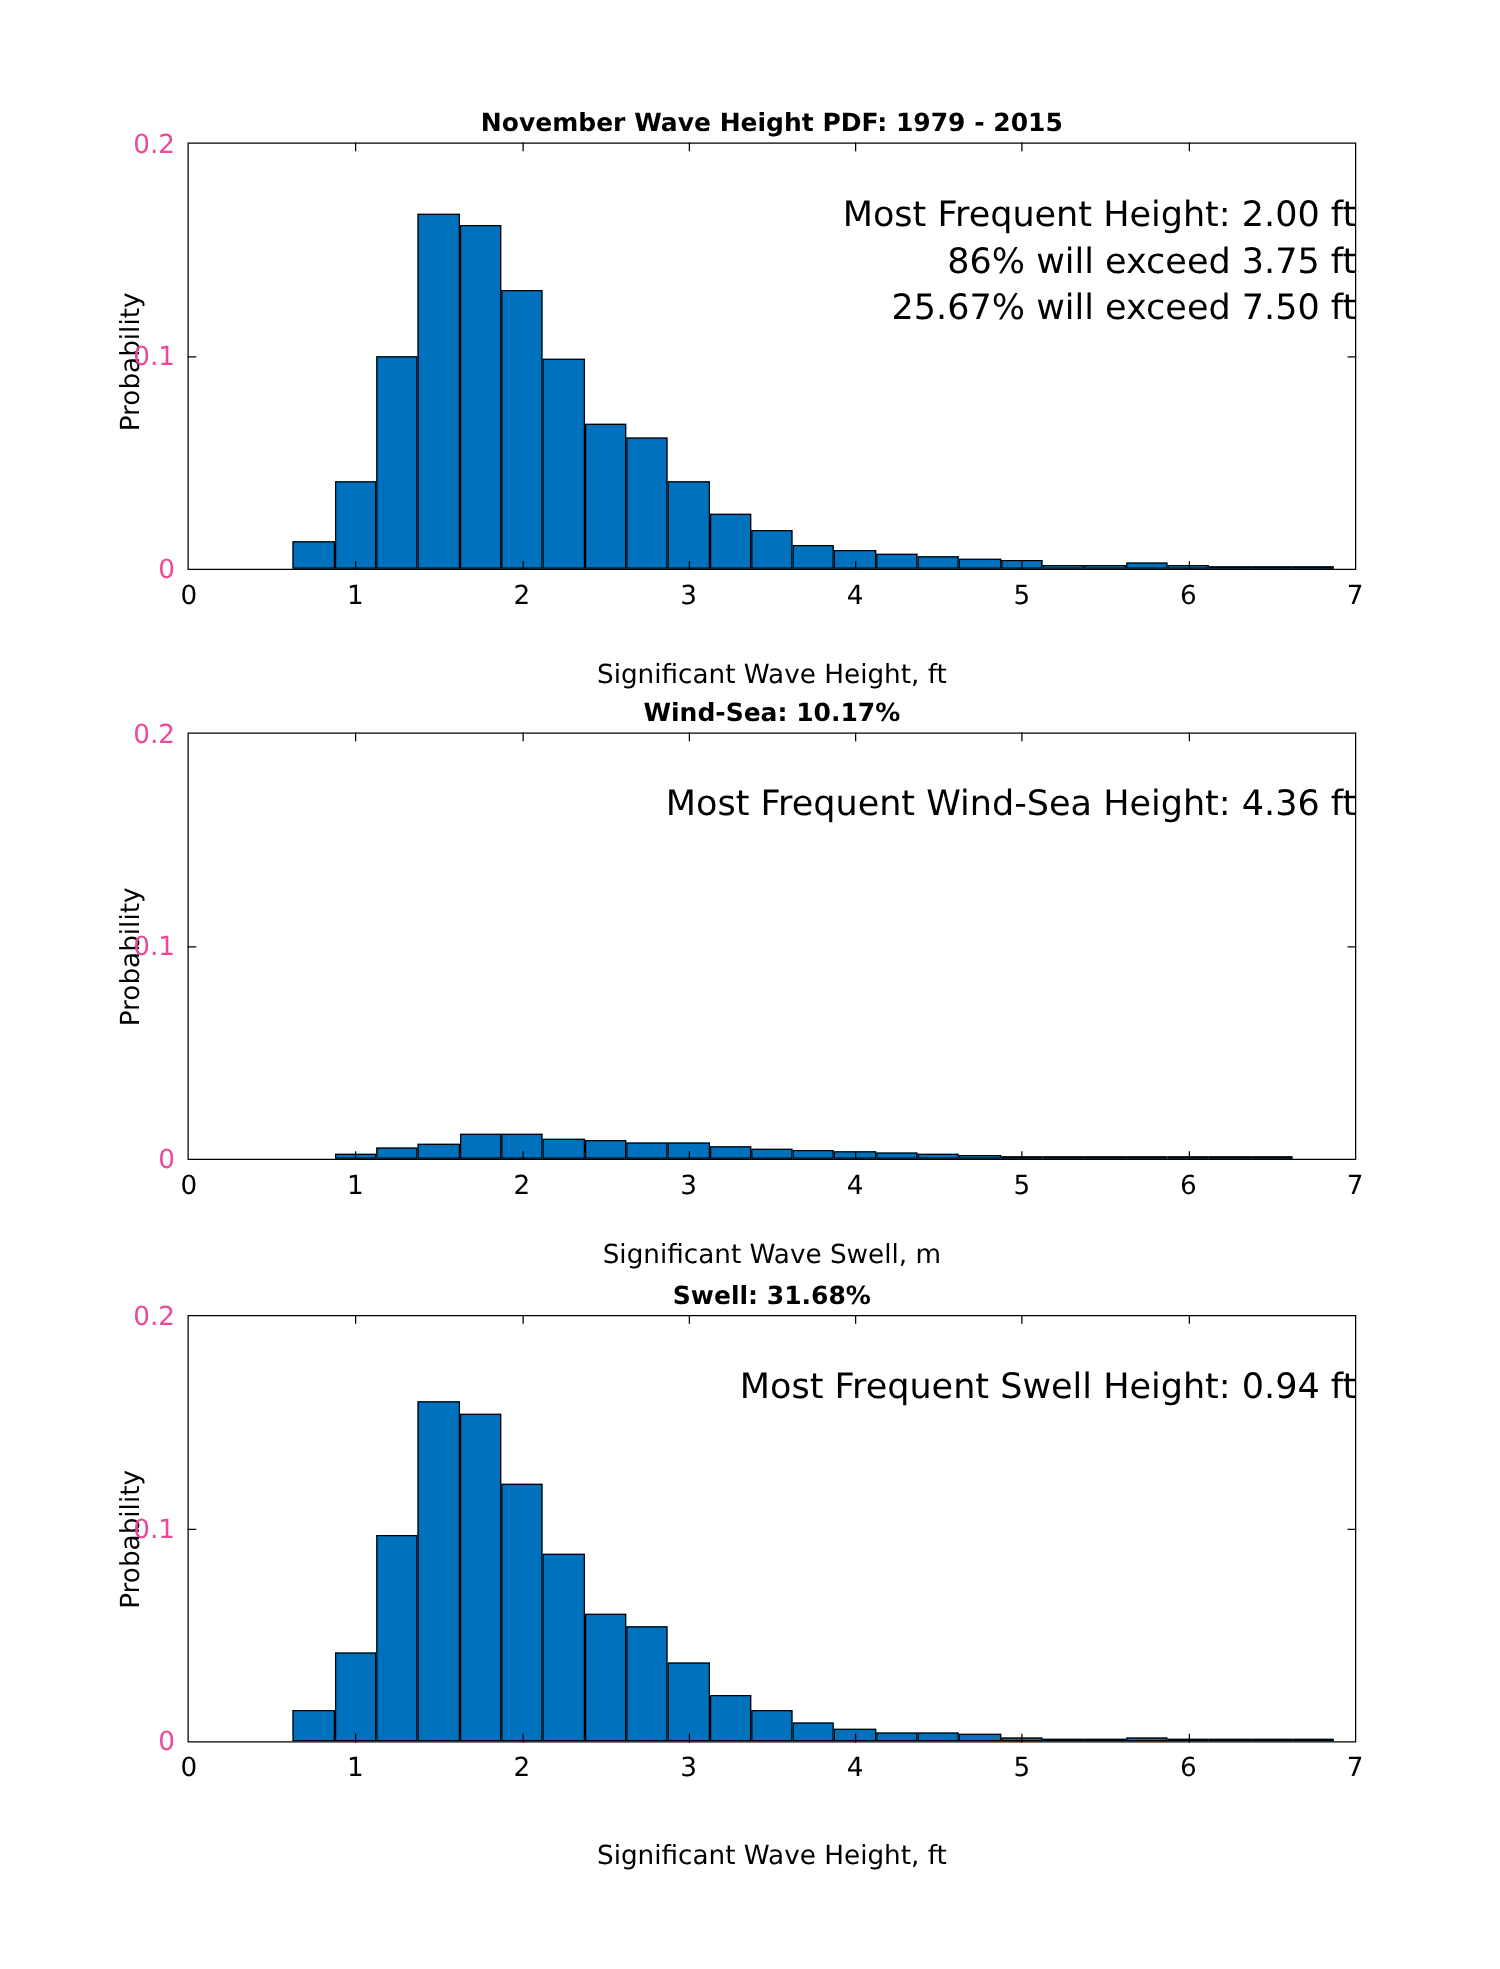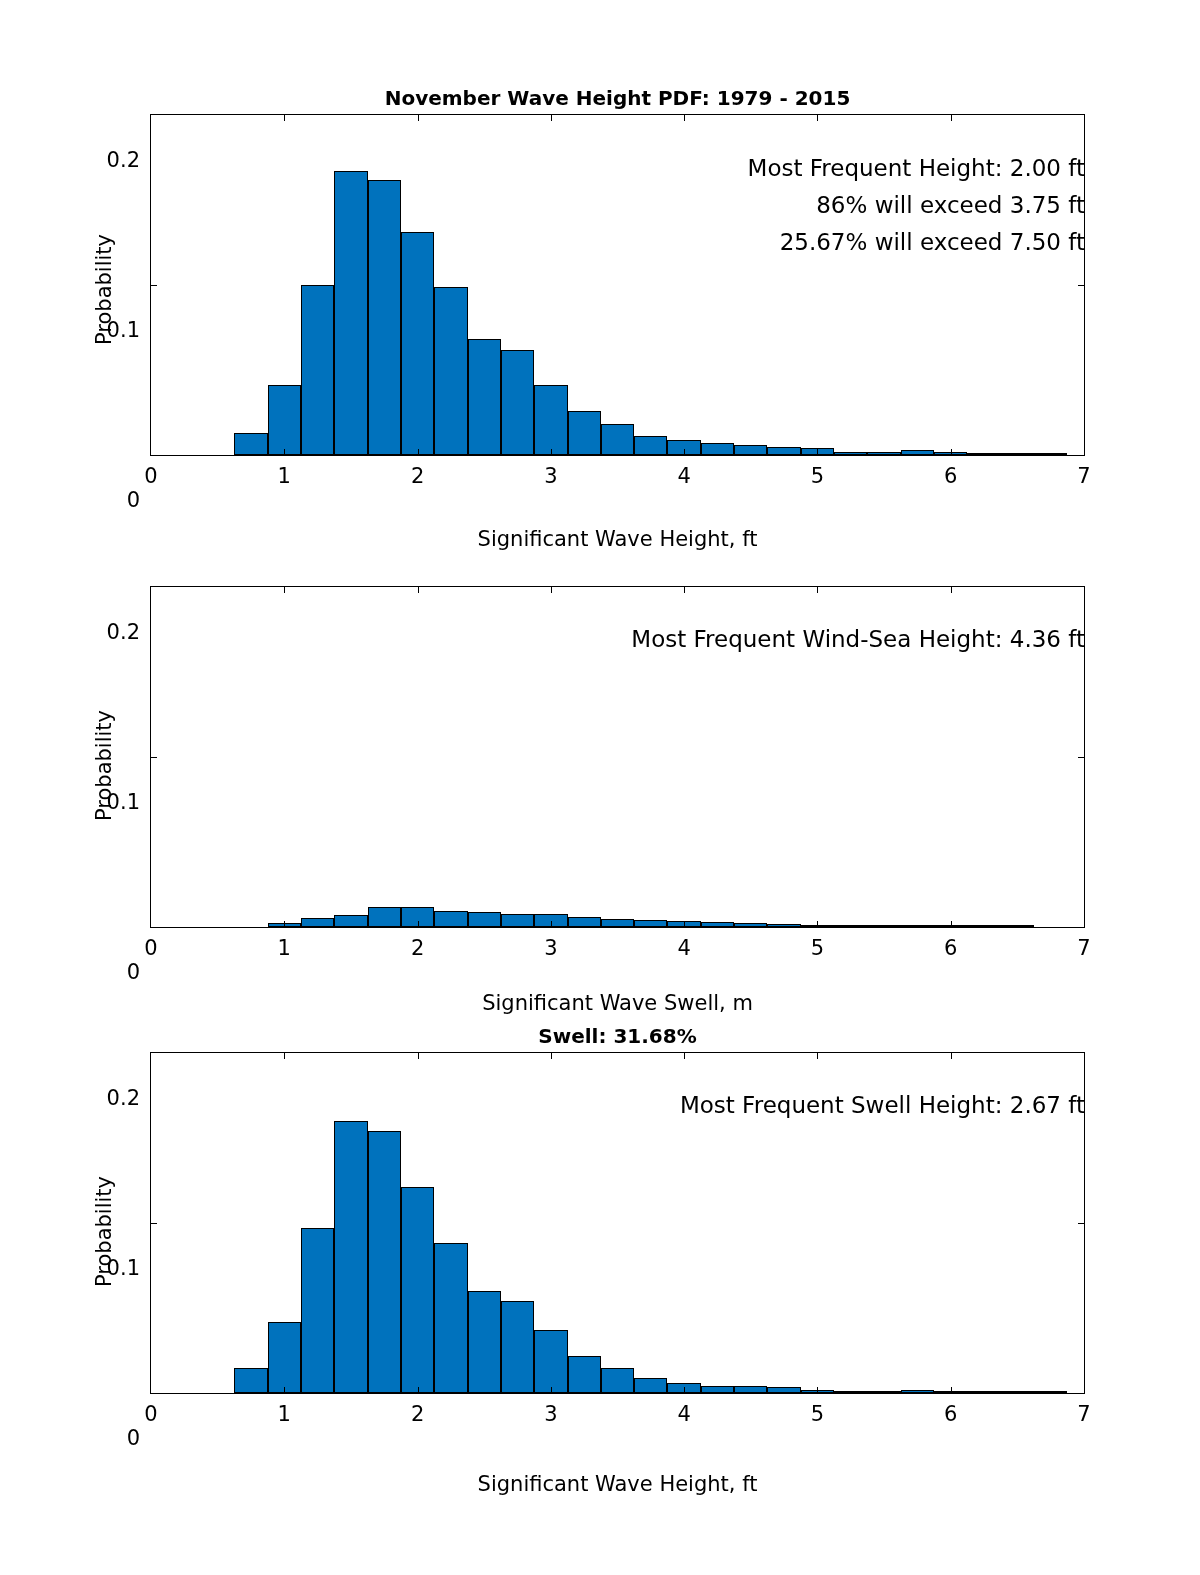--- a/index.html
+++ b/index.html
@@ -85,25 +85,24 @@
   .xlabel-tick {
     position: absolute;
     font-size: 21px;
     color: #000;
     transform: translateX(-50%);
     white-space: nowrap;
   }
   .ylabel-tick {
     position: absolute;
     font-size: 21px;
-    color: #000000;
+    color: #ec4899;
     transform: translateY(-50%);
     text-align: right;
     white-space: nowrap;
-    margin-top: 45px;
   }
 
   .chart-title {
     position: absolute;
     width: 935px;
     left: 150px;
     text-align: center;
     font-size: 20px;
     font-weight: bold;
     white-space: nowrap;
@@ -118,21 +117,21 @@
   }
   .axis-label-y {
     position: absolute;
     font-size: 21px;
     white-space: nowrap;
     transform-origin: 0 0;
     transform: rotate(-90deg);
   }
   .annot {
     position: absolute;
-    font-size: 23px;
+    font-size: 28px;
     text-align: right;
     white-space: nowrap;
   }
 </style>
 </head>
 <body>
 
 <div class="panel" style="top:0px;height:545px;">
   <div class="chart-title" style="top:86px;">November Wave Height PDF: 1979 - 2015</div>
 
@@ -202,20 +201,21 @@
     </div>
 
   <div class="annot" style="right:115px;top:155px;">Most Frequent Height: 2.00 ft</div>
   <div class="annot" style="right:115px;top:192px;">86% will exceed 3.75 ft</div>
   <div class="annot" style="right:115px;top:229px;">25.67% will exceed 7.50 ft</div>
 
   <div class="axis-label-x" style="top:527px;">Significant Wave Height, ft</div>
 </div>
 
 <div class="panel" style="top:556px;height:460px;">
+  <div class="chart-title" style="top:2px;">Wind-Sea: 10.17%</div>
 
   <div class="axis-label-y" style="left:92px;top:265px;">Probability</div>
 
   <div class="plot-wrap" style="top:30px;height:342px;">
     <div class="axes"></div>
     <div class="bars" id="bars-windsea">
         <div class="bar" style="left: 116.625px; width: 33.3214px; height: 3.74px; background: rgb(0, 114, 189); border-color: rgb(0, 0, 0);"></div>
         <div class="bar" style="left: 149.946px; width: 33.3214px; height: 9.35px; background: rgb(0, 114, 189); border-color: rgb(0, 0, 0);"></div>
         <div class="bar" style="left: 183.268px; width: 33.3214px; height: 12.24px; background: rgb(0, 114, 189); border-color: rgb(0, 0, 0);"></div>
         <div class="bar" style="left: 216.589px; width: 33.3214px; height: 20.4px; background: rgb(0, 114, 189); border-color: rgb(0, 0, 0);"></div>
@@ -341,14 +341,14 @@
       <div class="xlabel-tick" style="left: 1084px; top: 380px;">7</div>
     </div>
   <div id="yt-swell">
       <div class="ylabel-tick" style="left: 90px; width: 50px; top: 371px;">0</div>
       <div class="ylabel-tick" style="left: 90px; width: 50px; top: 201px;">0.1</div>
       <div class="ylabel-tick" style="left: 90px; width: 50px; top: 31px;">0.2</div>
     </div>
 
   <div class="axis-label-x" style="top:450px;">Significant Wave Height, ft</div>
 
-  <div class="annot" style="right:115px;top:70px;">Most Frequent Swell Height: 2.67 ft</div>
+  <div class="annot" style="right:115px;top:70px;">Most Frequent Swell Height: 0.94 ft</div>
 </div>
 
 </body></html>

